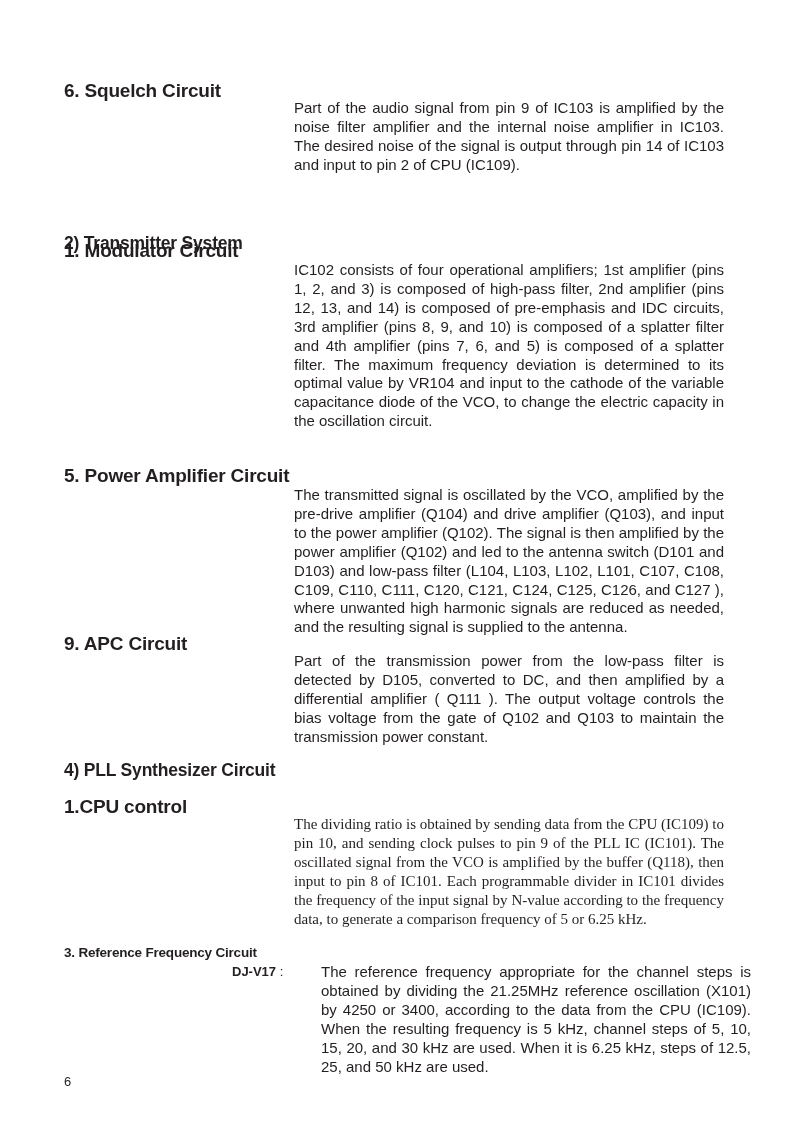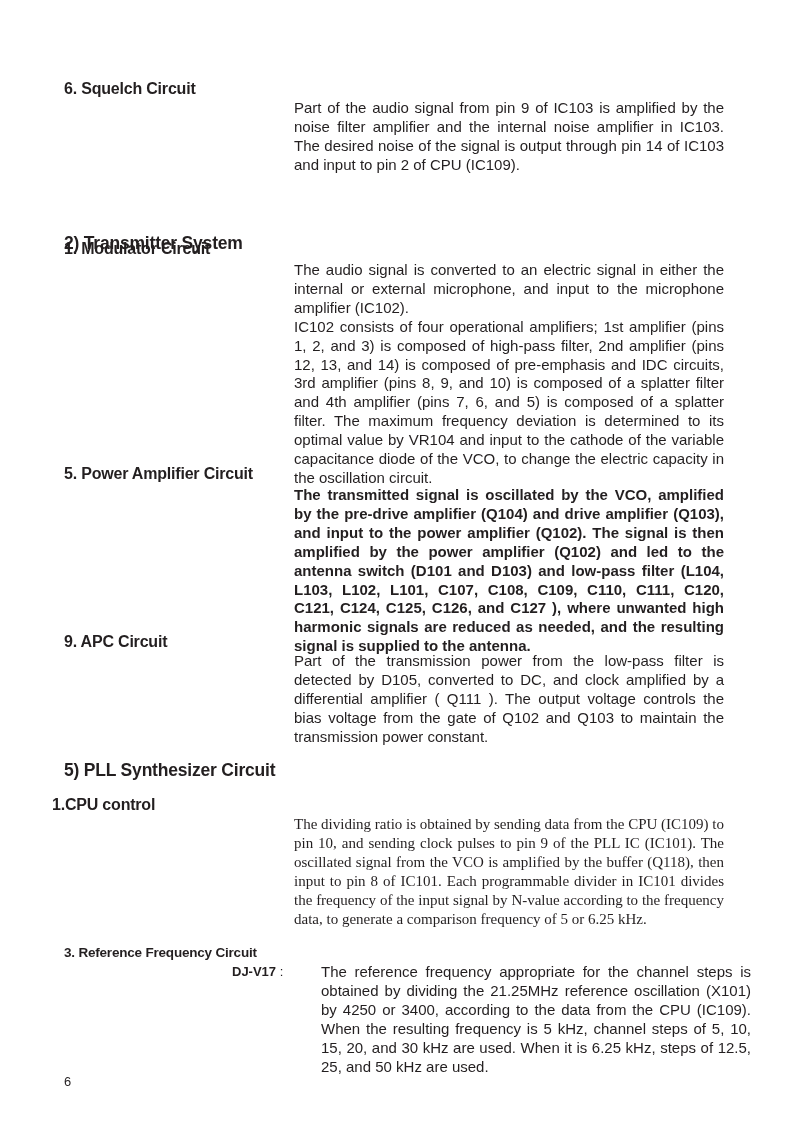--- a/index.html
+++ b/index.html
@@ -1,55 +1,54 @@
 <!DOCTYPE html>
 <html><head>
 <meta charset="utf-8">
 <style>
   html, body { margin: 0; padding: 0; background: #ffffff; }
   body { width: 793px; height: 1122px; position: relative; overflow: hidden;
          font-family: "Liberation Sans", sans-serif; color: #231f20; }
   .abs { position: absolute; }
   .h-section { font-size: 17.5px; font-weight: bold; letter-spacing: -0.2px; }
-  .h-sub { font-size: 16px; font-weight: bold; letter-spacing: -0.2px; }
+  .h-sub { font-size: 19px; font-weight: bold; letter-spacing: -0.2px; }
   .para { font-size: 15px; line-height: 18.9px; text-align: justify; width: 430px; left: 294px; }
   .para p { margin: 0; }
   .para p.last { text-align-last: left; }
   .label { font-size: 13px; font-weight: bold; }
   .pagenum { font-size: 12.9px; }
 </style>
 </head>
 <body>
 
 <div class="abs h-sub" style="left:64px; top:80px;">6. Squelch Circuit</div>
 <div class="abs para" style="top:99px;">
   <p class="last">Part of the audio signal from pin 9 of IC103 is amplified by the noise filter amplifier and the internal noise amplifier in IC103. The desired noise of the signal is output through pin 14 of IC103 and input to pin 2 of CPU (IC109).</p>
 </div>
 
 <div class="abs h-section" style="left:64px; top:204px;margin-top:29px;">2) Transmitter System</div>
 
 <div class="abs h-sub" style="left:64px; top:240px;">1. Modulator Circuit</div>
 <div class="abs para" style="top:261px;">
-  <p class="last">The audio signal is converted to an electric signal in either the internal or external microphone, and input to the microphone amplifier (IC102).</p>
   <p class="last">IC102 consists of four operational amplifiers; 1st amplifier (pins 1, 2, and 3) is composed of high-pass filter, 2nd amplifier (pins 12, 13, and 14) is composed of pre-emphasis and IDC circuits, 3rd amplifier (pins 8, 9, and 10) is composed of a splatter filter and 4th amplifier (pins 7, 6, and 5) is composed of a splatter filter. The maximum frequency deviation is determined to its optimal value by VR104 and input to the cathode of the variable capacitance diode of the VCO, to change the electric capacity in the oscillation circuit.</p>
 </div>
 
 <div class="abs h-sub" style="left:64px; top:465px;">5. Power Amplifier Circuit</div>
-<div class="abs para" style="top:486px;font-weight:bold;">
+<div class="abs para" style="top:486px;">
   <p class="last">The transmitted signal is oscillated by the VCO, amplified by the pre-drive amplifier (Q104) and drive amplifier (Q103), and input to the power amplifier (Q102). The signal is then amplified by the power amplifier (Q102) and led to the antenna switch (D101 and D103) and low-pass filter (L104, L103, L102, L101, C107, C108, C109, C110, C111, C120, C121, C124, C125, C126, and C127 ), where unwanted high harmonic signals are reduced as needed, and the resulting signal is supplied to the antenna.</p>
 </div>
 
 <div class="abs h-sub" style="left:64px; top:633px;">9. APC Circuit</div>
 <div class="abs para" style="top:652px;">
-  <p class="last">Part of the transmission power from the low-pass filter is detected by D105, converted to DC, and clock amplified by a differential amplifier ( Q111 ). The output voltage controls the bias voltage from the gate of Q102 and Q103 to maintain the transmission power constant.</p>
+  <p class="last">Part of the transmission power from the low-pass filter is detected by D105, converted to DC, and then amplified by a differential amplifier ( Q111 ). The output voltage controls the bias voltage from the gate of Q102 and Q103 to maintain the transmission power constant.</p>
 </div>
 
-<div class="abs h-section" style="left:64px; top:760px;">5) PLL Synthesizer Circuit</div>
+<div class="abs h-section" style="left:64px; top:760px;">4) PLL Synthesizer Circuit</div>
 
-<div class="abs h-sub" style="left:52px; top:796px;">1.CPU control</div>
+<div class="abs h-sub" style="left:64px; top:796px;">1.CPU control</div>
 <div class="abs para" style="top:815px;font-family:Liberation Serif, serif;">
   <p class="last">The dividing ratio is obtained by sending data from the CPU (IC109) to pin 10, and sending clock pulses to pin 9 of the PLL IC (IC101). The oscillated signal from the VCO is amplified by the buffer (Q118), then input to pin 8 of IC101. Each programmable divider in IC101 divides the frequency of the input signal by N-value according to the frequency data, to generate a comparison frequency of 5 or 6.25 kHz.</p>
 </div>
 
 <div class="abs h-sub" style="left:64px; top:945px; font-size:13.5px;">3. Reference Frequency Circuit</div>
 <div class="abs" style="left:232px; top:963px; font-size:12.9px; line-height:18.9px;">
   <span class="label">DJ-V17</span>
   <span>:</span>
 </div>
 <div class="abs para" style="top:963px;margin-left:27px;">

